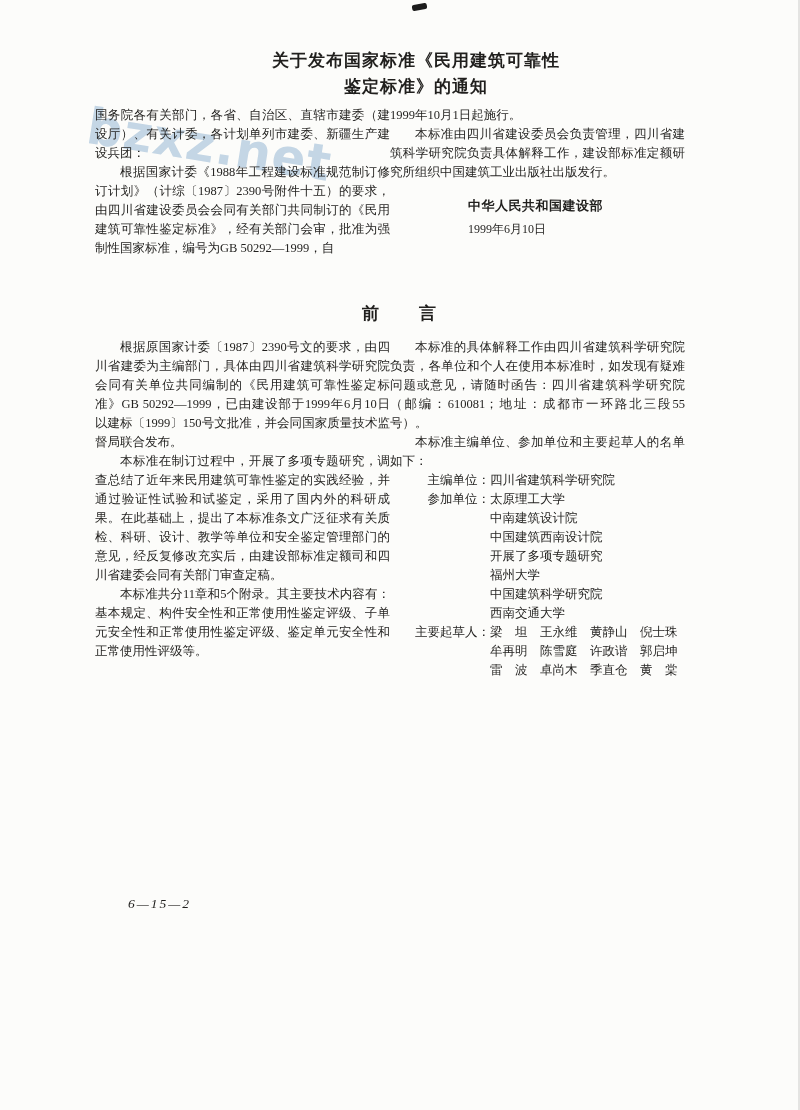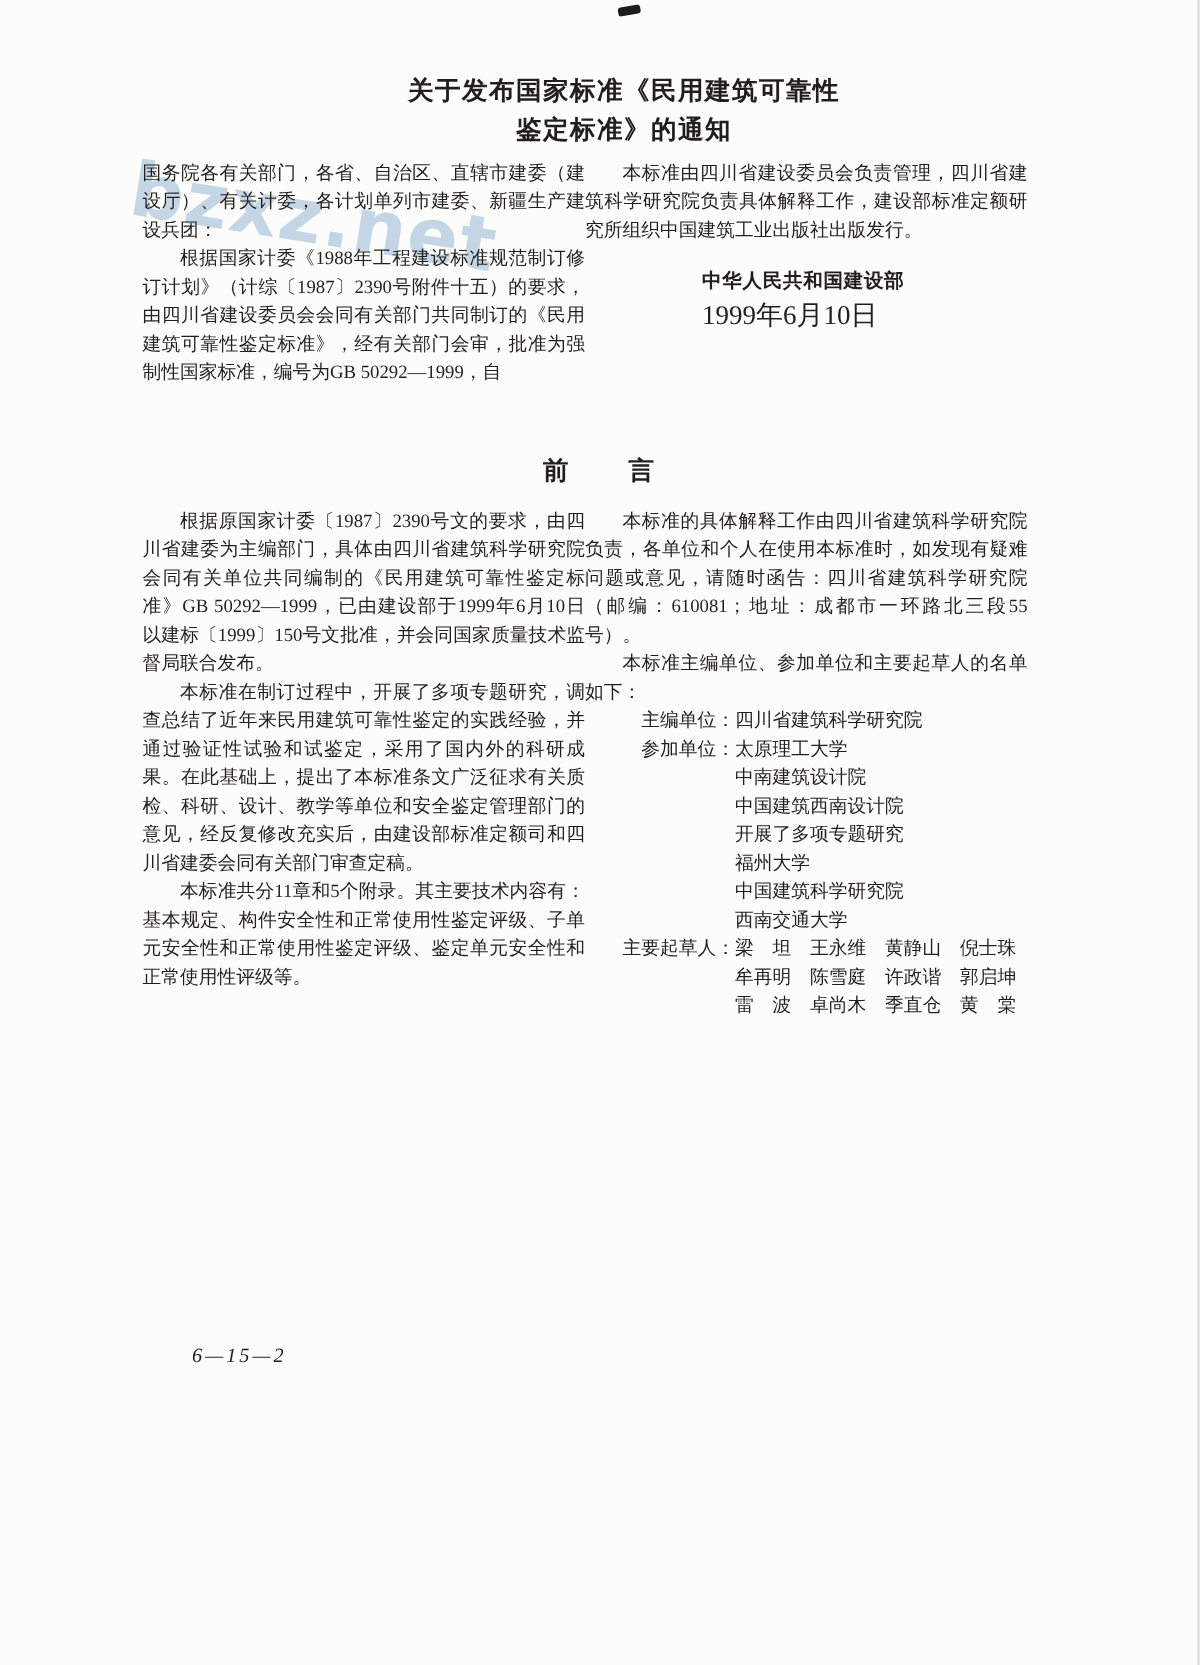--- a/index.html
+++ b/index.html
@@ -38,21 +38,21 @@
   .notice-cols { top:106px; }
   .foreword-cols { top:338px; }
   .col {
     width:295px; font-size:12.5px; line-height:19px;
     text-align:justify; text-justify:inter-ideograph;
   }
   .para { text-indent:2em; }
   .para.no-indent { text-indent:0; }
   .signature-block { margin-top:14px; padding-left:78px; text-align:left; }
   .sig-name { font-weight:bold; font-size:13px; letter-spacing:0.5px; }
-  .sig-date { margin-top:5px; font-size:18px; }
+  .sig-date { margin-top:5px; font-size:12px; }
   .foreword-heading {
     position:absolute; top:302px; left:0; width:100%;
     text-align:center; font-size:17px; font-weight:600; letter-spacing:2px;
   }
   .org-line { text-indent:0; }
   .org-head { padding-left:3em; }
   .org-cont { padding-left:8em; }
   .drafter-head { padding-left:2em; }
   .drafter-cont { padding-left:8em; }
   .footer-page-number {
@@ -74,20 +74,21 @@
     <span class="tline">关于发布国家标准《民用建筑可靠性</span>
     <span class="tline">鉴定标准》的通知</span>
   </h1>
 
   <section class="columns notice-cols">
     <div class="col">
       <p class="para no-indent">国务院各有关部门，各省、自治区、直辖市建委（建设厅）、有关计委，各计划单列市建委、新疆生产建设兵团：</p>
       <p class="para">根据国家计委《1988年工程建设标准规范制订修订计划》（计综〔1987〕2390号附件十五）的要求，由四川省建设委员会会同有关部门共同制订的《民用建筑可靠性鉴定标准》，经有关部门会审，批准为强制性国家标准，编号为GB 50292—1999，自</p>
     </div>
     <div class="col">
+      <p class="para no-indent">1999年10月1日起施行。</p>
       <p class="para">本标准由四川省建设委员会负责管理，四川省建筑科学研究院负责具体解释工作，建设部标准定额研究所组织中国建筑工业出版社出版发行。</p>
       <div class="signature-block">
         <p class="sig-name">中华人民共和国建设部</p>
         <p class="sig-date">1999年6月10日</p>
       </div>
     </div>
   </section>
 
   <h2 class="foreword-heading">前　　言</h2>
 

